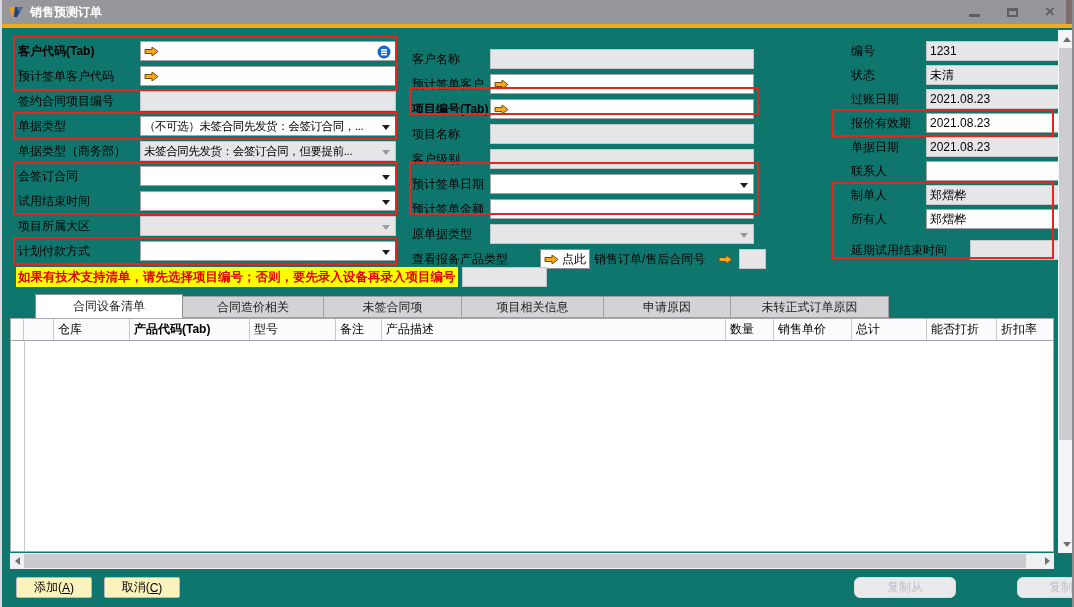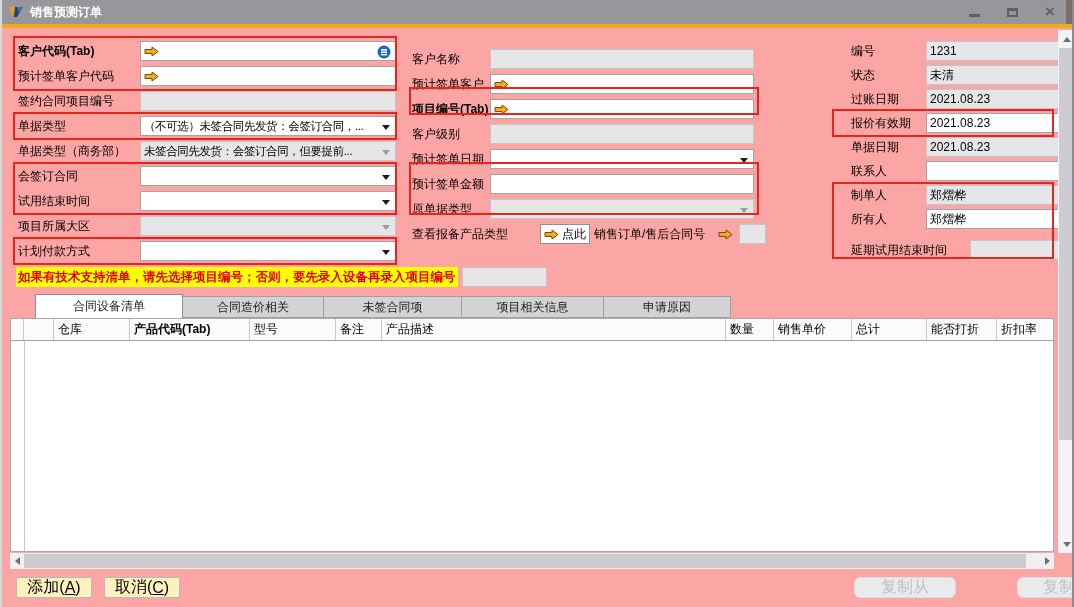--- a/index.html
+++ b/index.html
@@ -1,18 +1,18 @@
 <!DOCTYPE html>
 <html><head>
 <meta charset="utf-8">
 <style>
   * { margin:0; padding:0; box-sizing:border-box; }
   html,body { width:1074px; height:607px; }
   body { font-family:"Liberation Sans", sans-serif; font-size:12px; color:#000; }
-  #win { position:relative; width:1074px; height:607px; background:#fca5a5; overflow:hidden;
+  #win { position:relative; width:1074px; height:607px; background:#0f766e; overflow:hidden;
          border-left:2px solid #d9d9dd; border-right:2px solid #8d8d91;}
 
   
   .titlebar { position:absolute; left:0; top:0; width:100%; height:24px; background:#97979b;
               display:flex; align-items:center; padding-left:6px; }
   .app-icon { width:16px; height:14px; margin-right:6px; }
   .title { color:#ffffff; font-weight:bold; font-size:12px; }
   .win-ctrls { position:absolute; right:14px; top:0; height:24px; display:flex; align-items:center; gap:22px; }
   .wc { width:16px; height:16px; display:flex; align-items:center; justify-content:center; color:#5e5e66; }
   .wc-min-glyph { width:11px; height:3px; background:#5e5e66; margin-top:7px; }
@@ -82,21 +82,21 @@
   .tri-r { width:0; height:0; border-top:4px solid transparent; border-bottom:4px solid transparent; border-left:5px solid #6f6f73; }
   .tri-u { width:0; height:0; border-left:4px solid transparent; border-right:4px solid transparent; border-bottom:5px solid #6f6f73; }
   .tri-d { width:0; height:0; border-left:4px solid transparent; border-right:4px solid transparent; border-top:5px solid #6f6f73; }
   .vscroll { position:absolute; left:1056px; top:30px; width:17px; height:523px; background:#f4f4f6; }
   .vs-up { position:absolute; left:0; top:2px; width:17px; height:14px; display:flex; align-items:center; justify-content:center; }
   .vs-thumb { position:absolute; left:1px; top:18px; width:15px; height:392px; background:#cdcdd1; }
   .vs-down { position:absolute; left:0; bottom:2px; width:17px; height:14px; display:flex; align-items:center; justify-content:center; }
 
   
   .btn { position:absolute; top:577px; height:21px; border:1px solid #b9b9bd; border-radius:2px;
-         background:#fcf2bd; display:flex; align-items:center; justify-content:center; font-size:16px; }
+         background:#fcf2bd; display:flex; align-items:center; justify-content:center; font-size:12px; }
   .btn.disabled { background:#eaeaec; border-color:#dcdcde; color:#bcc0c8;border-radius:6px; }
   .uk { text-decoration:underline; }
 </style>
 </head>
 <body>
 
 <div id="win">
 
   <div class="titlebar">
     <svg class="app-icon" viewBox="0 0 16 14">
@@ -206,20 +206,26 @@
     <div class="frow">
       <span class="lbl b">项目编号(Tab)</span>
       <div class="ctl">
         <svg class="arrow-ic" width="15" height="11" viewBox="0 0 15 11">
             <path d="M1 3.5 H8 V1 L14 5.5 L8 10 V7.5 H1 Z" fill="#f6a921" stroke="#7a4a00" stroke-width="1"></path>
           </svg>
         <span></span>
       </div>
     </div>
     <div class="frow">
+      <span class="lbl">项目名称</span>
+      <div class="ctl gray">
+          <span></span>
+        </div>
+    </div>
+    <div class="frow">
       <span class="lbl">客户级别</span>
       <div class="ctl gray">
           <span></span>
         </div>
     </div>
     <div class="frow">
       <span class="lbl">预计签单日期</span>
       <div class="ctl dd">
           <span></span>
         </div>
@@ -329,20 +335,23 @@
         <span>合同造价相关</span>
       </div>
     <div class="tab" style="width:138px;">
         <span>未签合同项</span>
       </div>
     <div class="tab" style="width:142px;">
         <span>项目相关信息</span>
       </div>
     <div class="tab" style="width:127px;">
         <span>申请原因</span>
+      </div>
+    <div class="tab" style="width:158px;">
+        <span>未转正式订单原因</span>
       </div>
   </div>
 
   <div class="grid">
     <div class="ghead">
       <div class="gcell" style="width:13px;"></div>
       <div class="gcell" style="width:30px;"></div>
       <div class="gcell" style="width:76px;">仓库</div>
       <div class="gcell b" style="width:120px;">产品代码(Tab)</div>
       <div class="gcell" style="width:86px;">型号</div>

